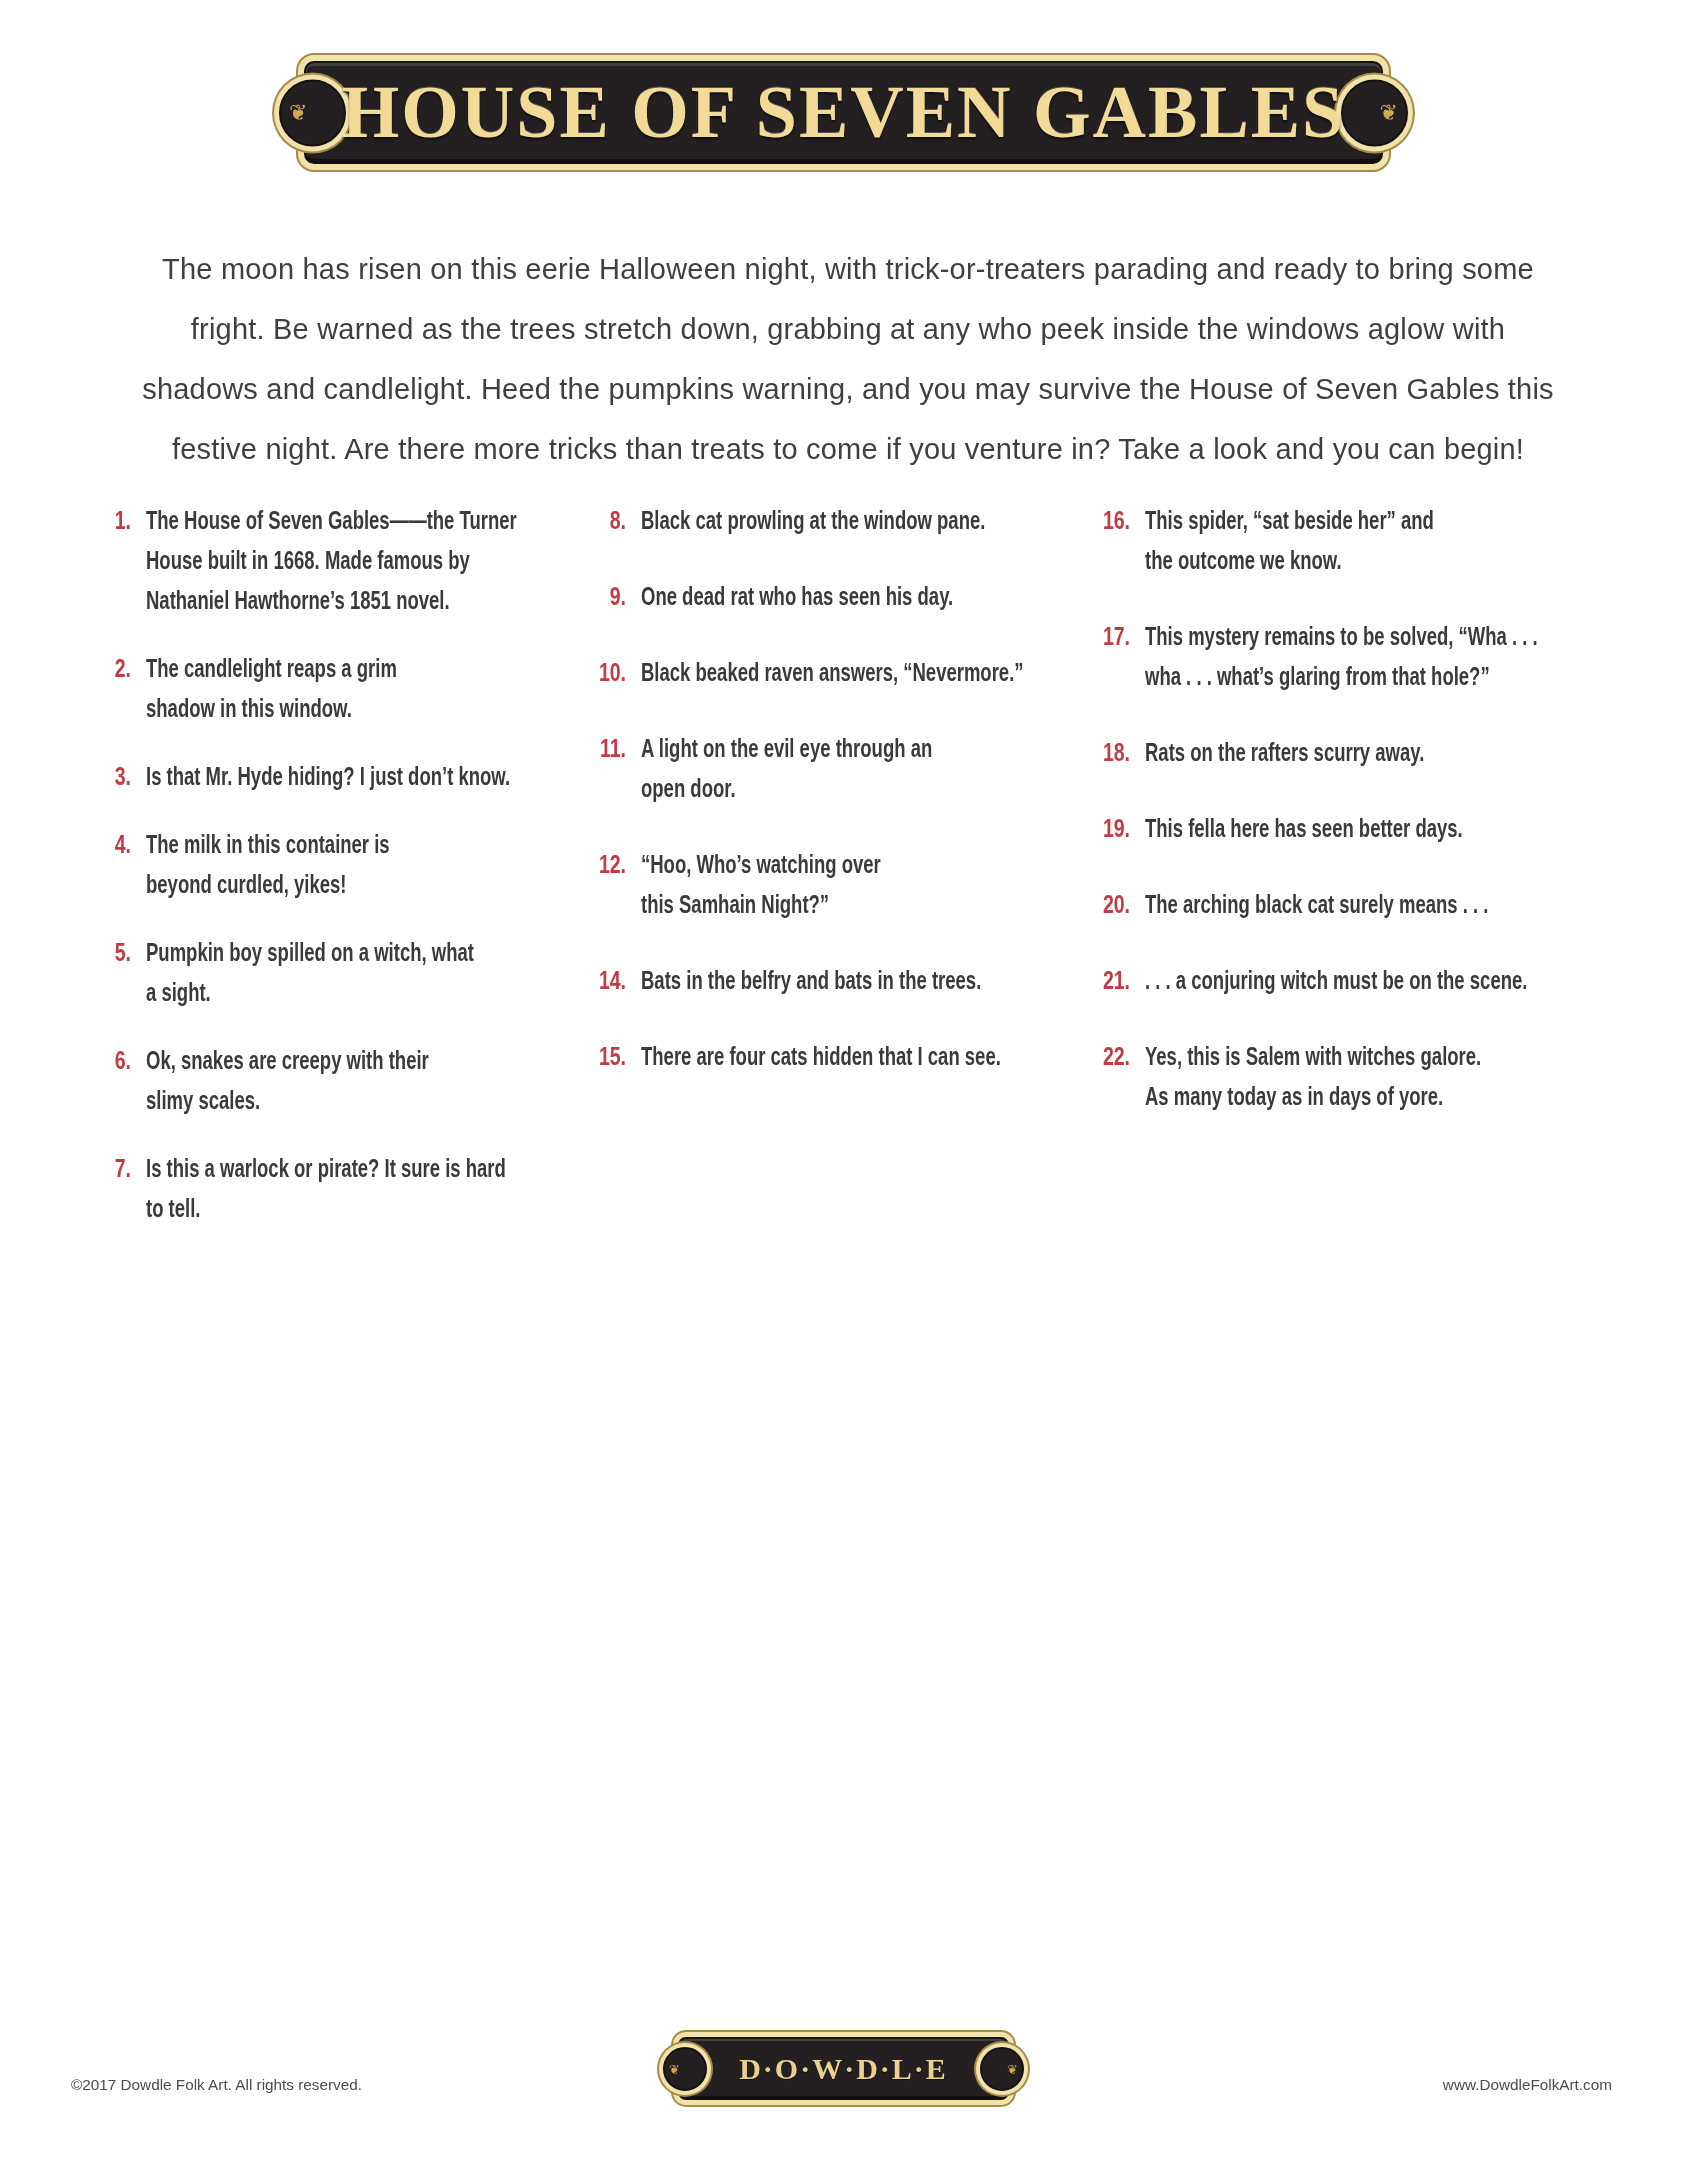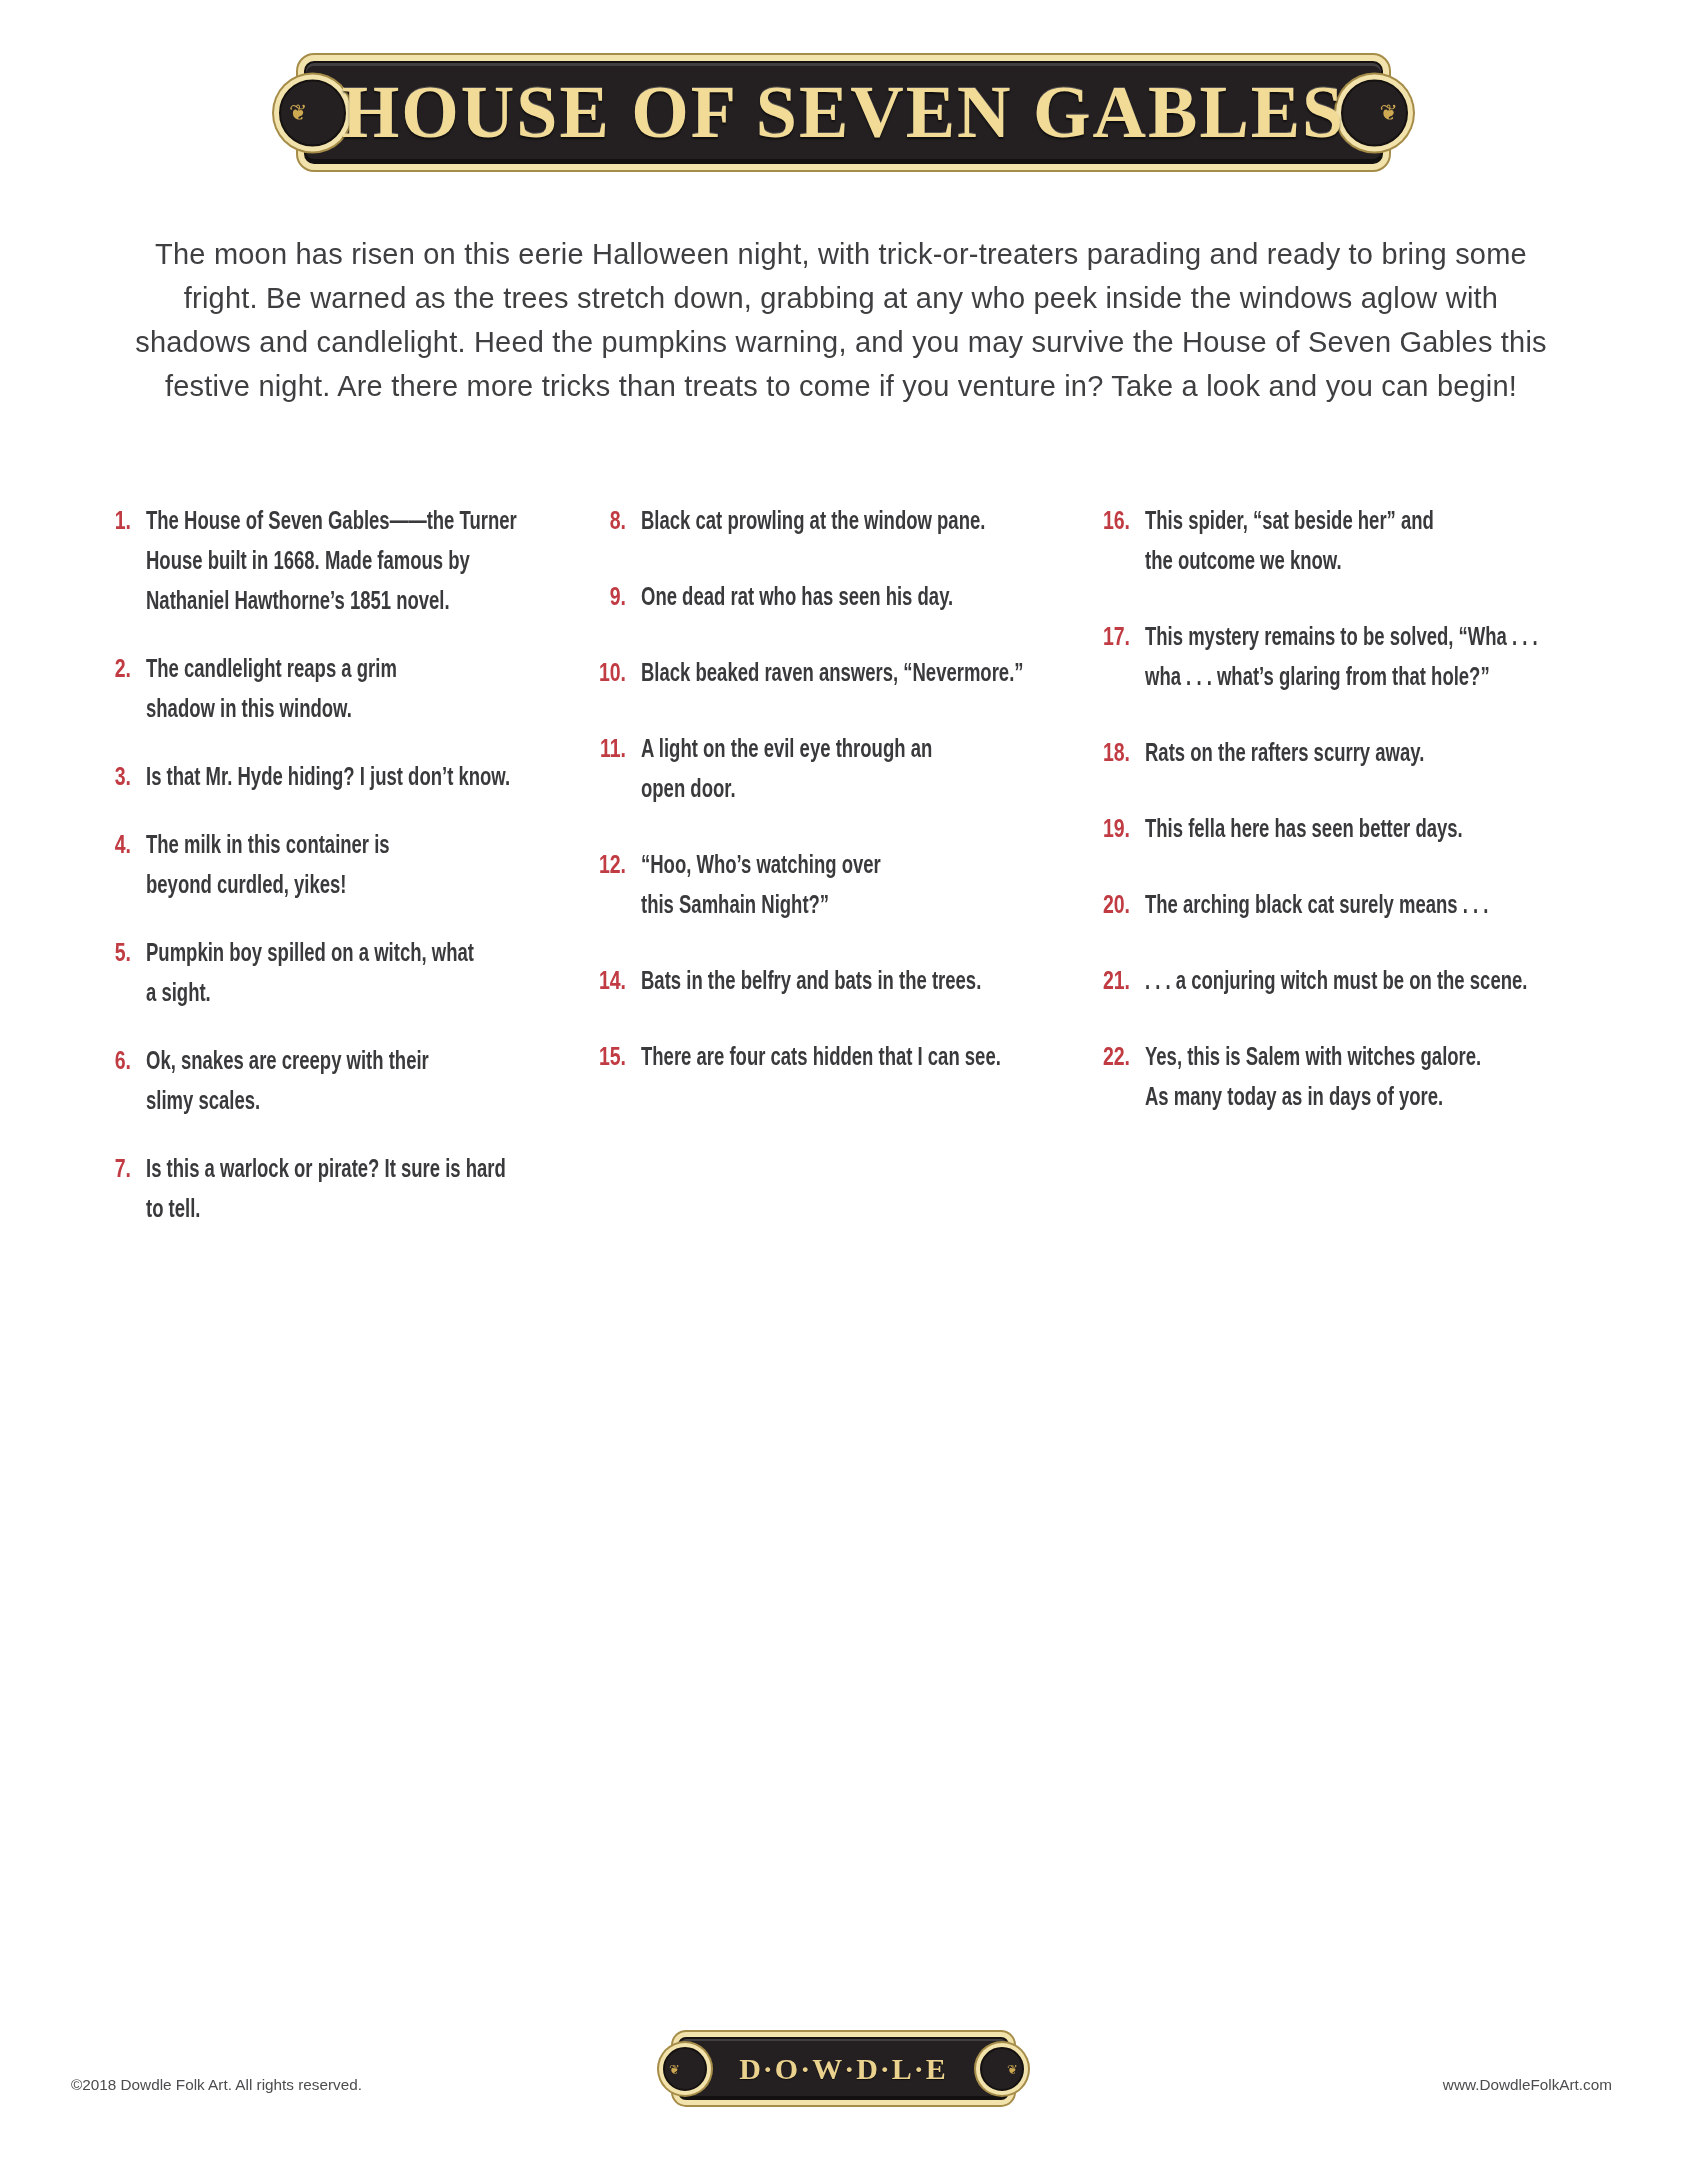--- a/index.html
+++ b/index.html
@@ -38,22 +38,22 @@
   .banner .ornament.left  { left:-17px; }
   .banner .ornament.right { right:-17px; }
   .banner-title {
     margin:0; font-family:"Liberation Serif", serif; font-weight:bold;
     font-size:74px; letter-spacing:2px; color:#f1db97; white-space:nowrap;
     text-shadow:0 2px 2px rgba(0,0,0,.6), 0 -1px 0 rgba(255,255,255,.22);
   }
 
   
   .intro {
-    position:absolute; left:69px; top:232px; width:1544px; margin:0;
-    font-size:29px; line-height:44px; color:#3f3f41; letter-spacing:0.2px;
+    position:absolute; left:69px; top:232px; width:1544px; margin:7px;
+    font-size:29px; line-height:60px; color:#3f3f41; letter-spacing:0.2px;
     text-align:center; white-space:pre;
   }
 
   
   .col { position:absolute; top:500px; }
   .col-1 { left:85px;  width:500px; }
   .col-2 { left:580px; width:500px; }
   .col-3 { left:1084px; width:554px; }
   .item { display:flex; align-items:flex-start; margin-bottom:36px; }
   .col-1 .item { margin-bottom:28px; }
@@ -216,17 +216,17 @@
   </div>
 
   <div class="plaque footer-logo">
     <span class="plaque-cap cap left"></span>
     <span class="plaque-cap cap right"></span>
     <span class="ornament left">❦</span>
     <span class="ornament right">❦</span>
     <span class="logo-text">D·O·W·D·L·E</span>
   </div>
 
-  <div class="fineprint copyright">©2018 Dowdle Folk Art. All rights reserved.</div>
+  <div class="fineprint copyright">©2017 Dowdle Folk Art. All rights reserved.</div>
   <div class="fineprint website">www.DowdleFolkArt.com</div>
 
 </div>
 
 
 </body></html>

